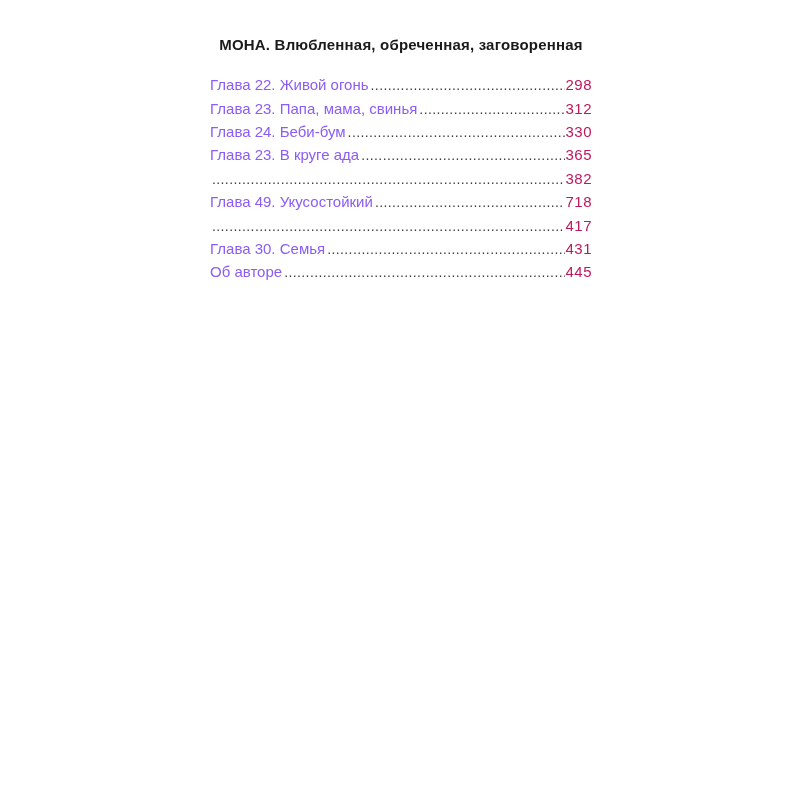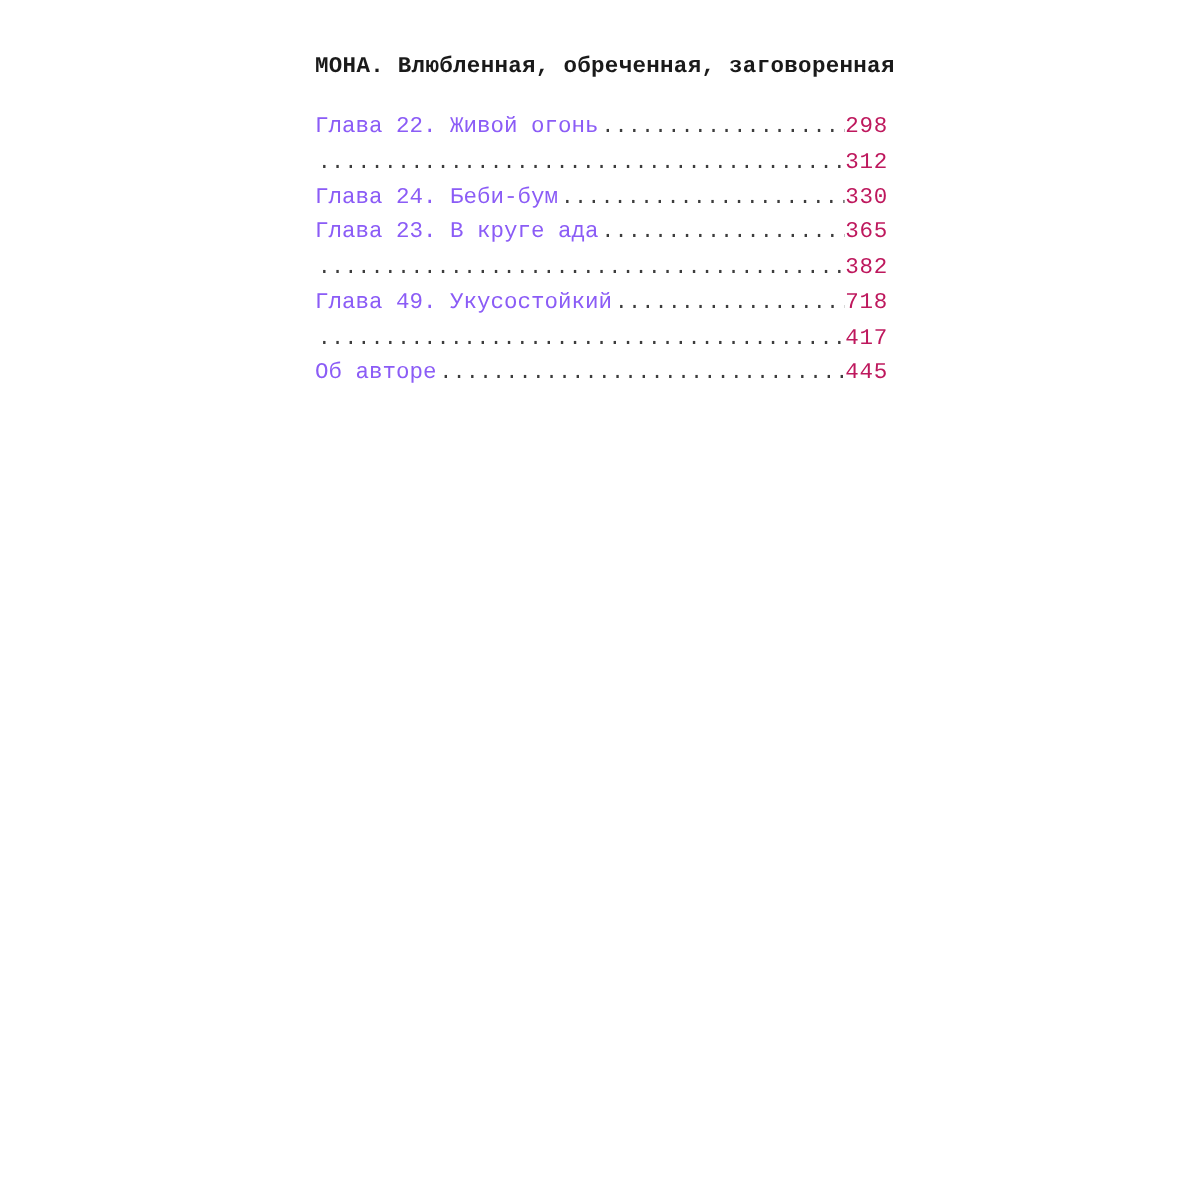--- a/index.html
+++ b/index.html
@@ -6,21 +6,21 @@
     margin: 0;
     padding: 0;
     background: #ffffff;
   }
   .page {
     position: relative;
     width: 800px;
     height: 636px;
     background: #ffffff;
     overflow: hidden;
-    font-family: Liberation Mono, monospace;
+    font-family: Liberation Sans, sans-serif;
     color: #1e1e1e;
   }
   .content {
     position: absolute;
     left: 210px;
     top: 36px;
     width: 382px;
   }
   .book-header {
     font-size: 15px;
@@ -72,20 +72,21 @@
   <div class="content">
     <div class="book-header">МОНА. Влюбленная, обреченная, заговоренная</div>
     <div class="toc">
   <div class="toc-row">
     <span class="toc-title">Глава 22. Живой огонь</span>
     <span class="toc-leader"></span>
     <span class="toc-page">298</span>
   </div>
 
   <div class="toc-row">
+    <span class="toc-title">Глава 23. Папа, мама, свинья</span>
     <span class="toc-leader"></span>
     <span class="toc-page">312</span>
   </div>
 
   <div class="toc-row">
     <span class="toc-title">Глава 24. Беби-бум</span>
     <span class="toc-leader"></span>
     <span class="toc-page">330</span>
   </div>
 
@@ -105,20 +106,25 @@
     <span class="toc-title">Глава 49. Укусостойкий</span>
     <span class="toc-leader"></span>
     <span class="toc-page">718</span>
   </div>
 
   <div class="toc-row">
     <span class="toc-leader"></span>
     <span class="toc-page">417</span>
   </div>
 
+  <div class="toc-row">
+    <span class="toc-title">Глава 30. Семья</span>
+    <span class="toc-leader"></span>
+    <span class="toc-page">431</span>
+  </div>
 
   <div class="toc-row">
     <span class="toc-title">Об авторе</span>
     <span class="toc-leader"></span>
     <span class="toc-page">445</span>
   </div>
 </div>
   </div>
 </div>
 

